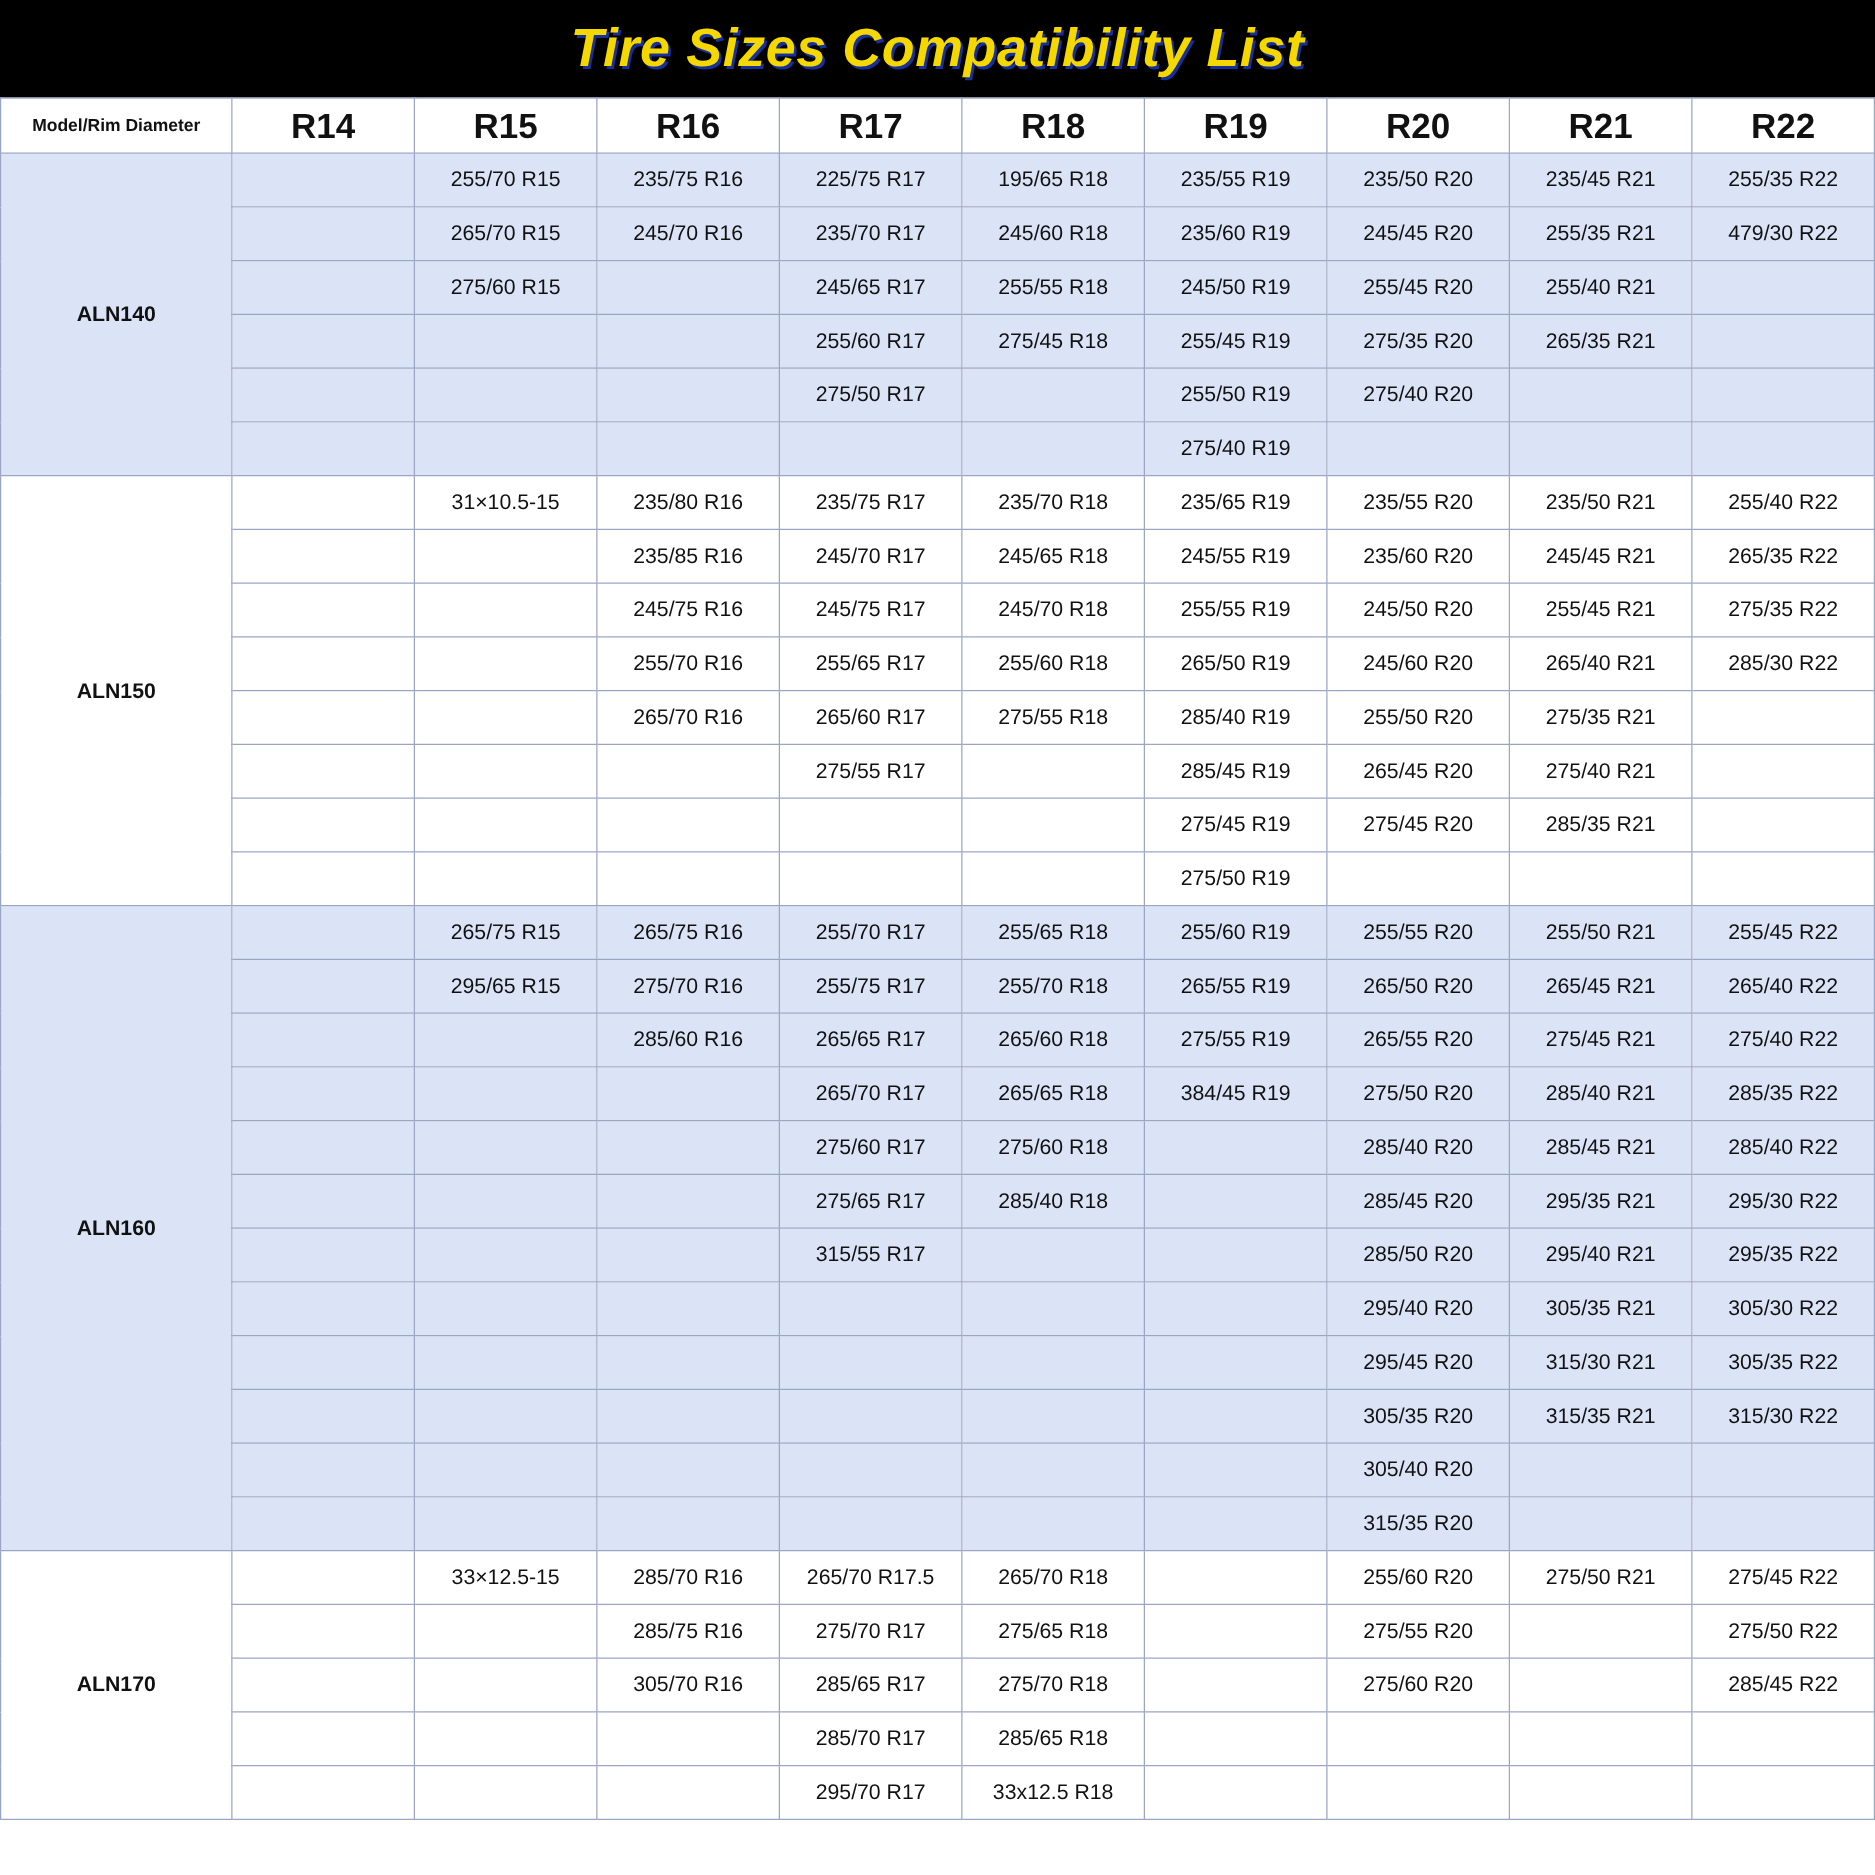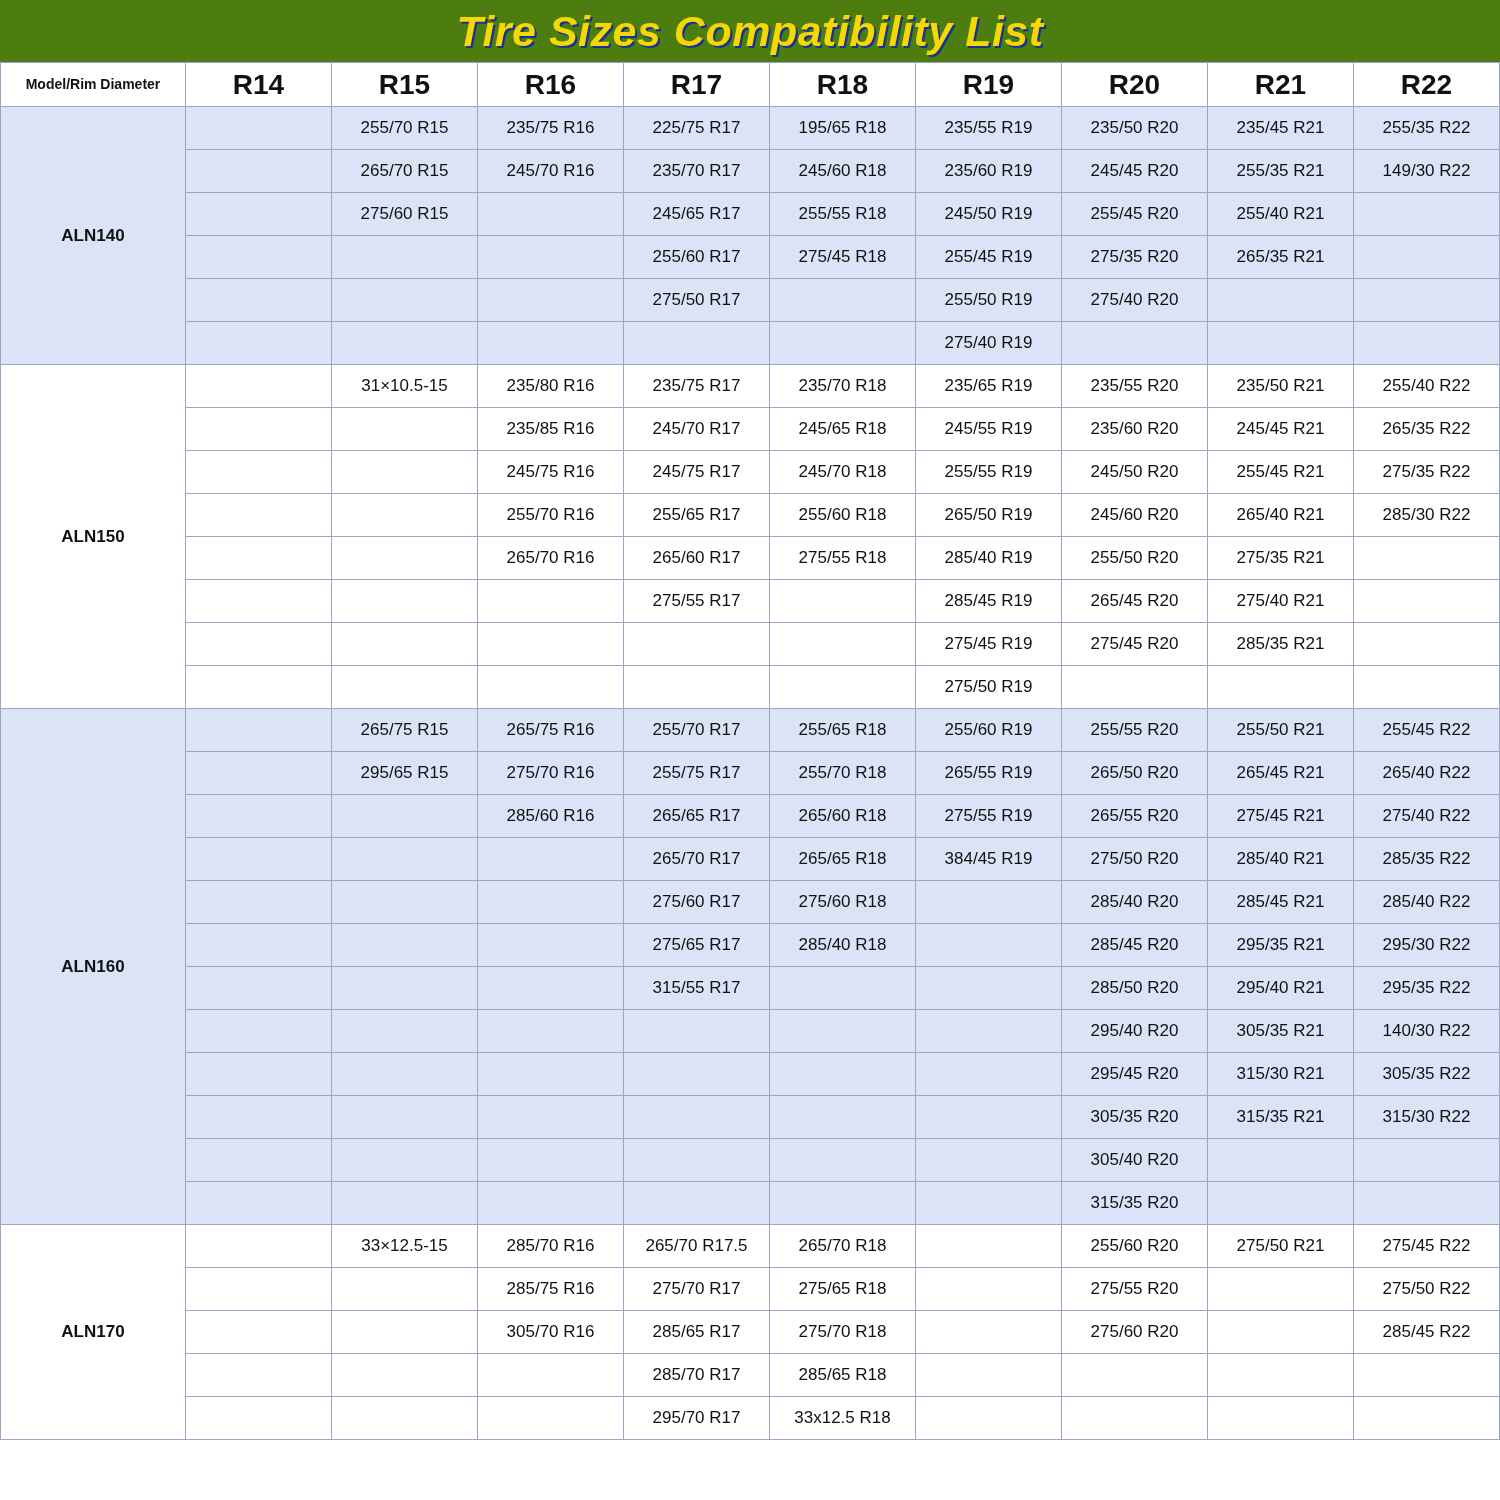--- a/index.html
+++ b/index.html
@@ -12,22 +12,22 @@
     font-family: "Liberation Sans", sans-serif;
     color: #111111;
   }
   .page {
     width: 1500px;
     min-height: 1500px;
     position: relative;
     background: #ffffff;
   }
   .banner {
-    height: 62px;
-    background: #4d7c0f;
+    height: 78px;
+    background: #000000;
     display: flex;
     align-items: center;
     justify-content: center;
   }
   .banner-title {
     color: #f5d800;
     font-size: 43px;
     font-weight: bold;
     font-style: italic;
     letter-spacing: 0.5px;
@@ -124,21 +124,21 @@
         </tr>
         <tr class="shade">
           <td class="shade"></td>
           <td class="shade">265/70 R15</td>
           <td class="shade">245/70 R16</td>
           <td class="shade">235/70 R17</td>
           <td class="shade">245/60 R18</td>
           <td class="shade">235/60 R19</td>
           <td class="shade">245/45 R20</td>
           <td class="shade">255/35 R21</td>
-          <td class="shade">149/30 R22</td>
+          <td class="shade">479/30 R22</td>
         </tr>
         <tr class="shade">
           <td class="shade"></td>
           <td class="shade">275/60 R15</td>
           <td class="shade"></td>
           <td class="shade">245/65 R17</td>
           <td class="shade">255/55 R18</td>
           <td class="shade">245/50 R19</td>
           <td class="shade">255/45 R20</td>
           <td class="shade">255/40 R21</td>
@@ -346,21 +346,21 @@
         </tr>
         <tr class="shade">
           <td class="shade"></td>
           <td class="shade"></td>
           <td class="shade"></td>
           <td class="shade"></td>
           <td class="shade"></td>
           <td class="shade"></td>
           <td class="shade">295/40 R20</td>
           <td class="shade">305/35 R21</td>
-          <td class="shade">140/30 R22</td>
+          <td class="shade">305/30 R22</td>
         </tr>
         <tr class="shade">
           <td class="shade"></td>
           <td class="shade"></td>
           <td class="shade"></td>
           <td class="shade"></td>
           <td class="shade"></td>
           <td class="shade"></td>
           <td class="shade">295/45 R20</td>
           <td class="shade">315/30 R21</td>

